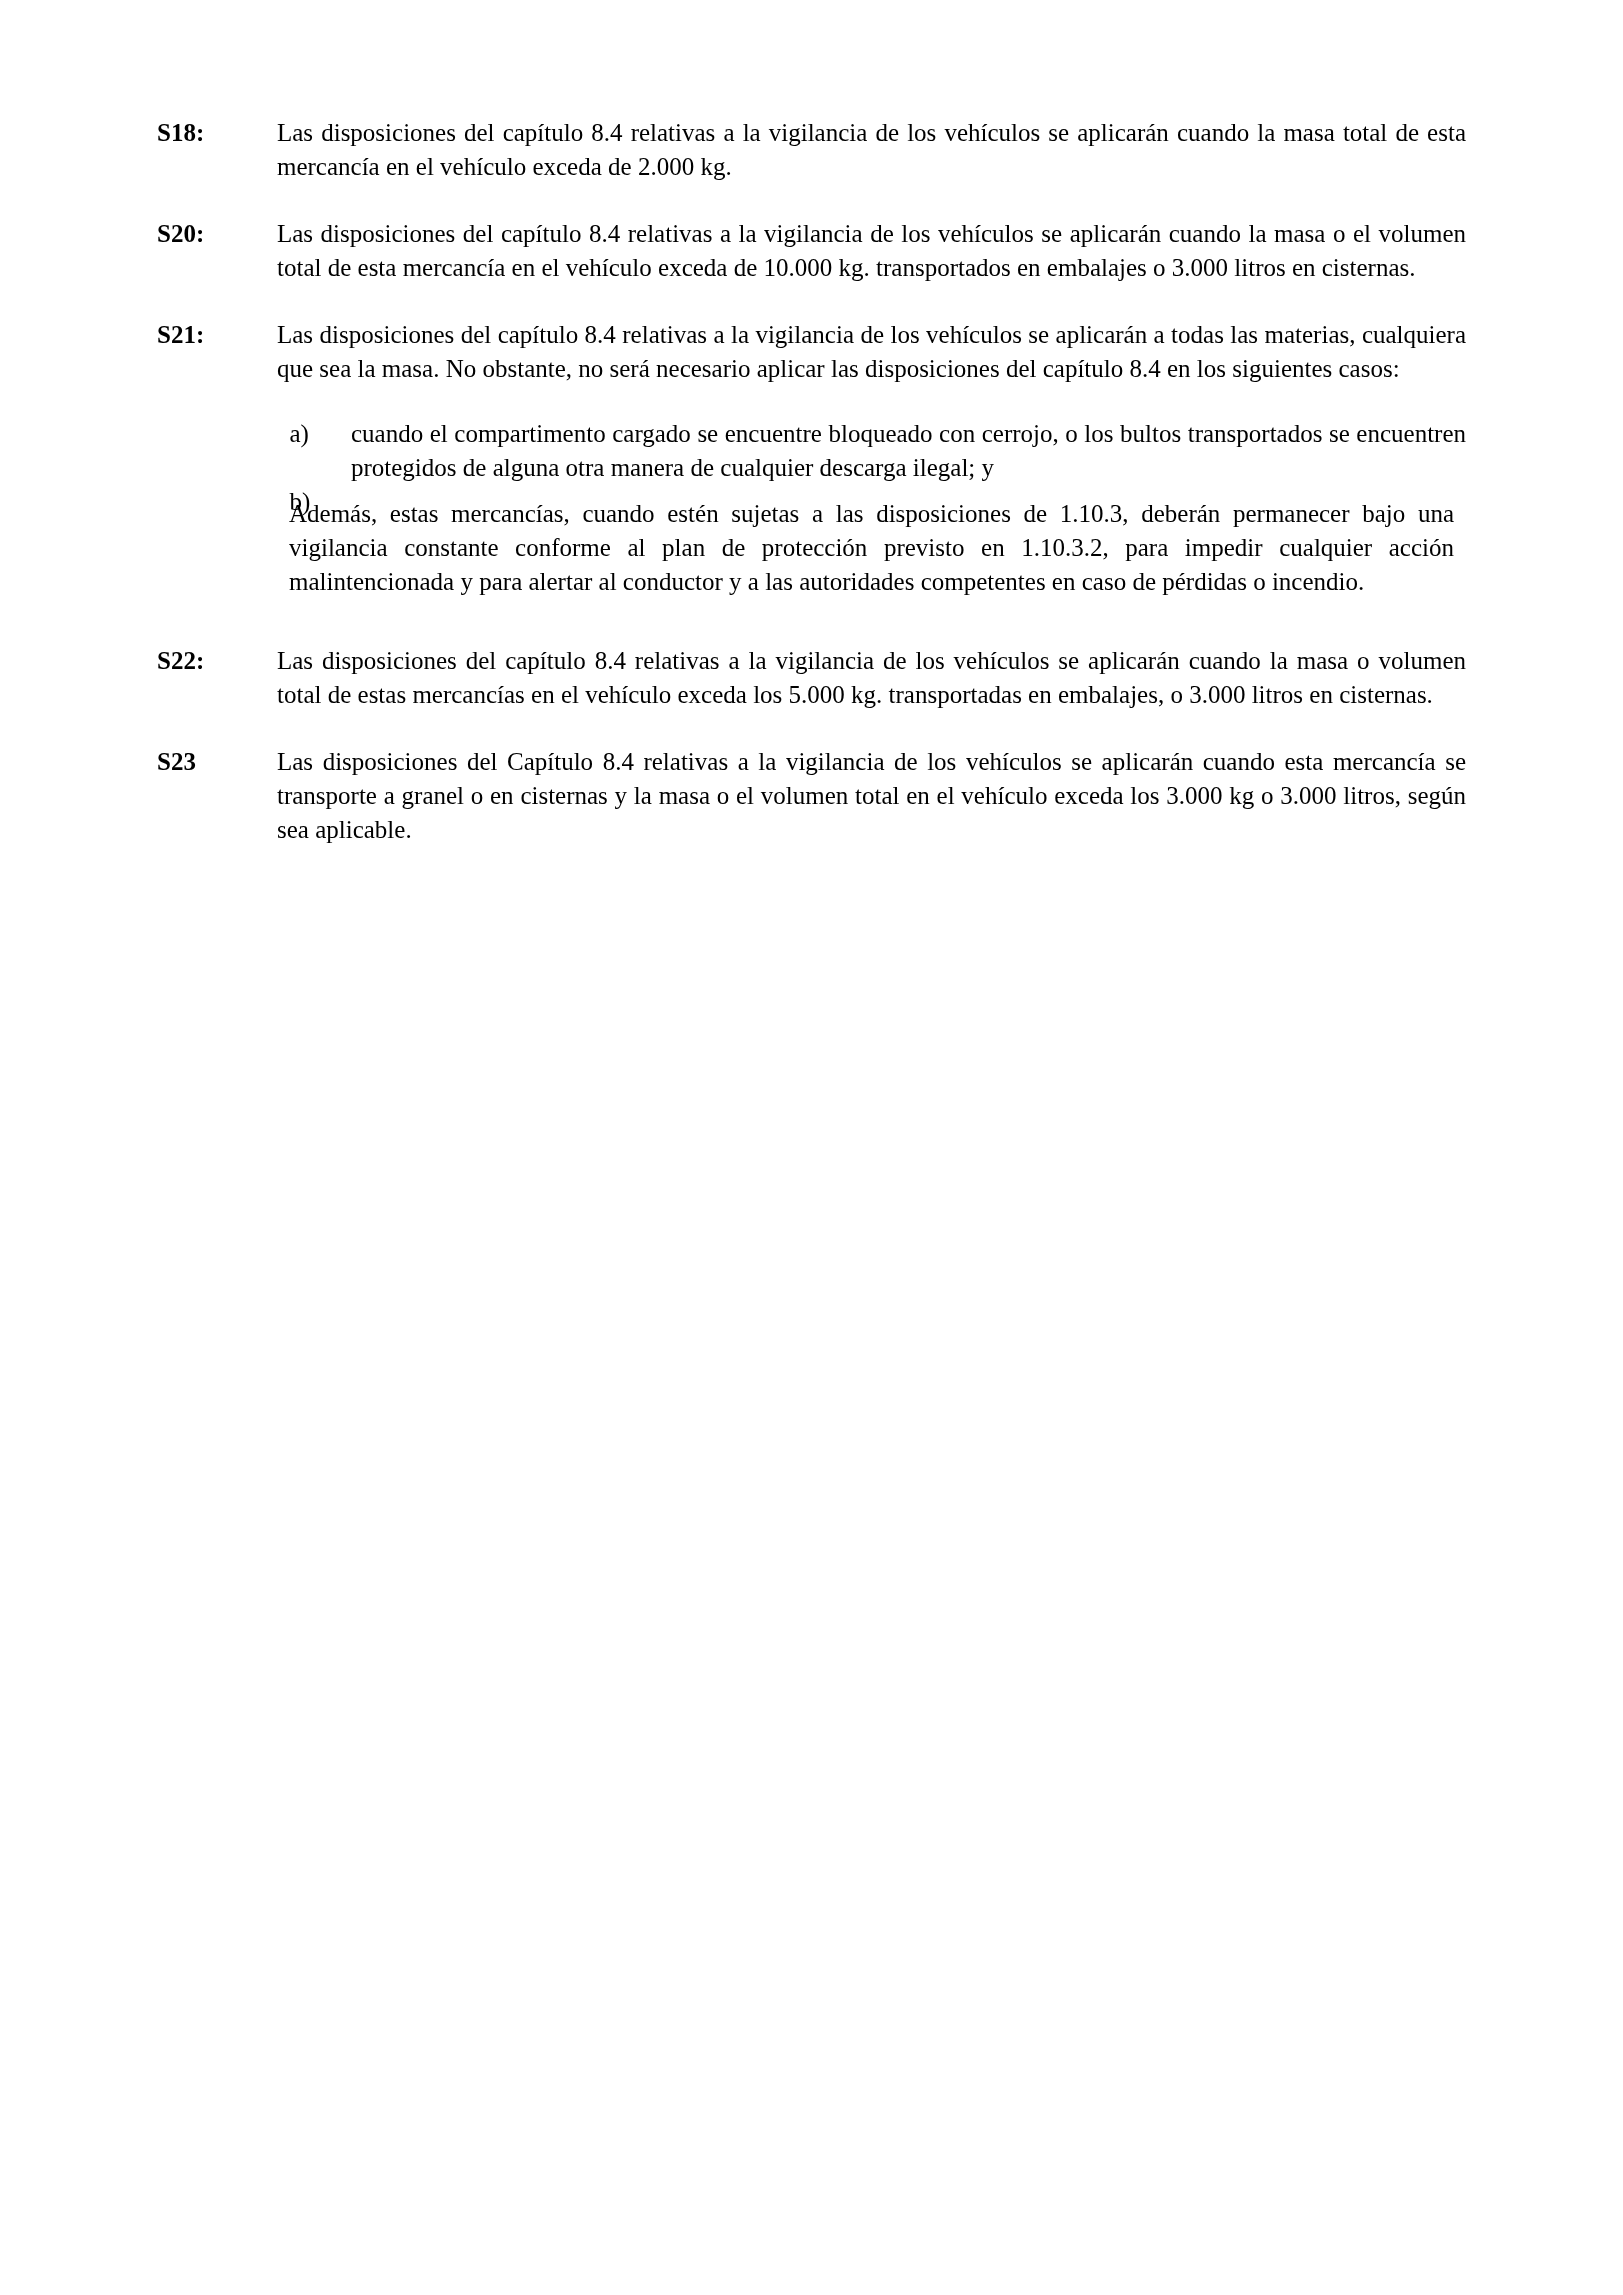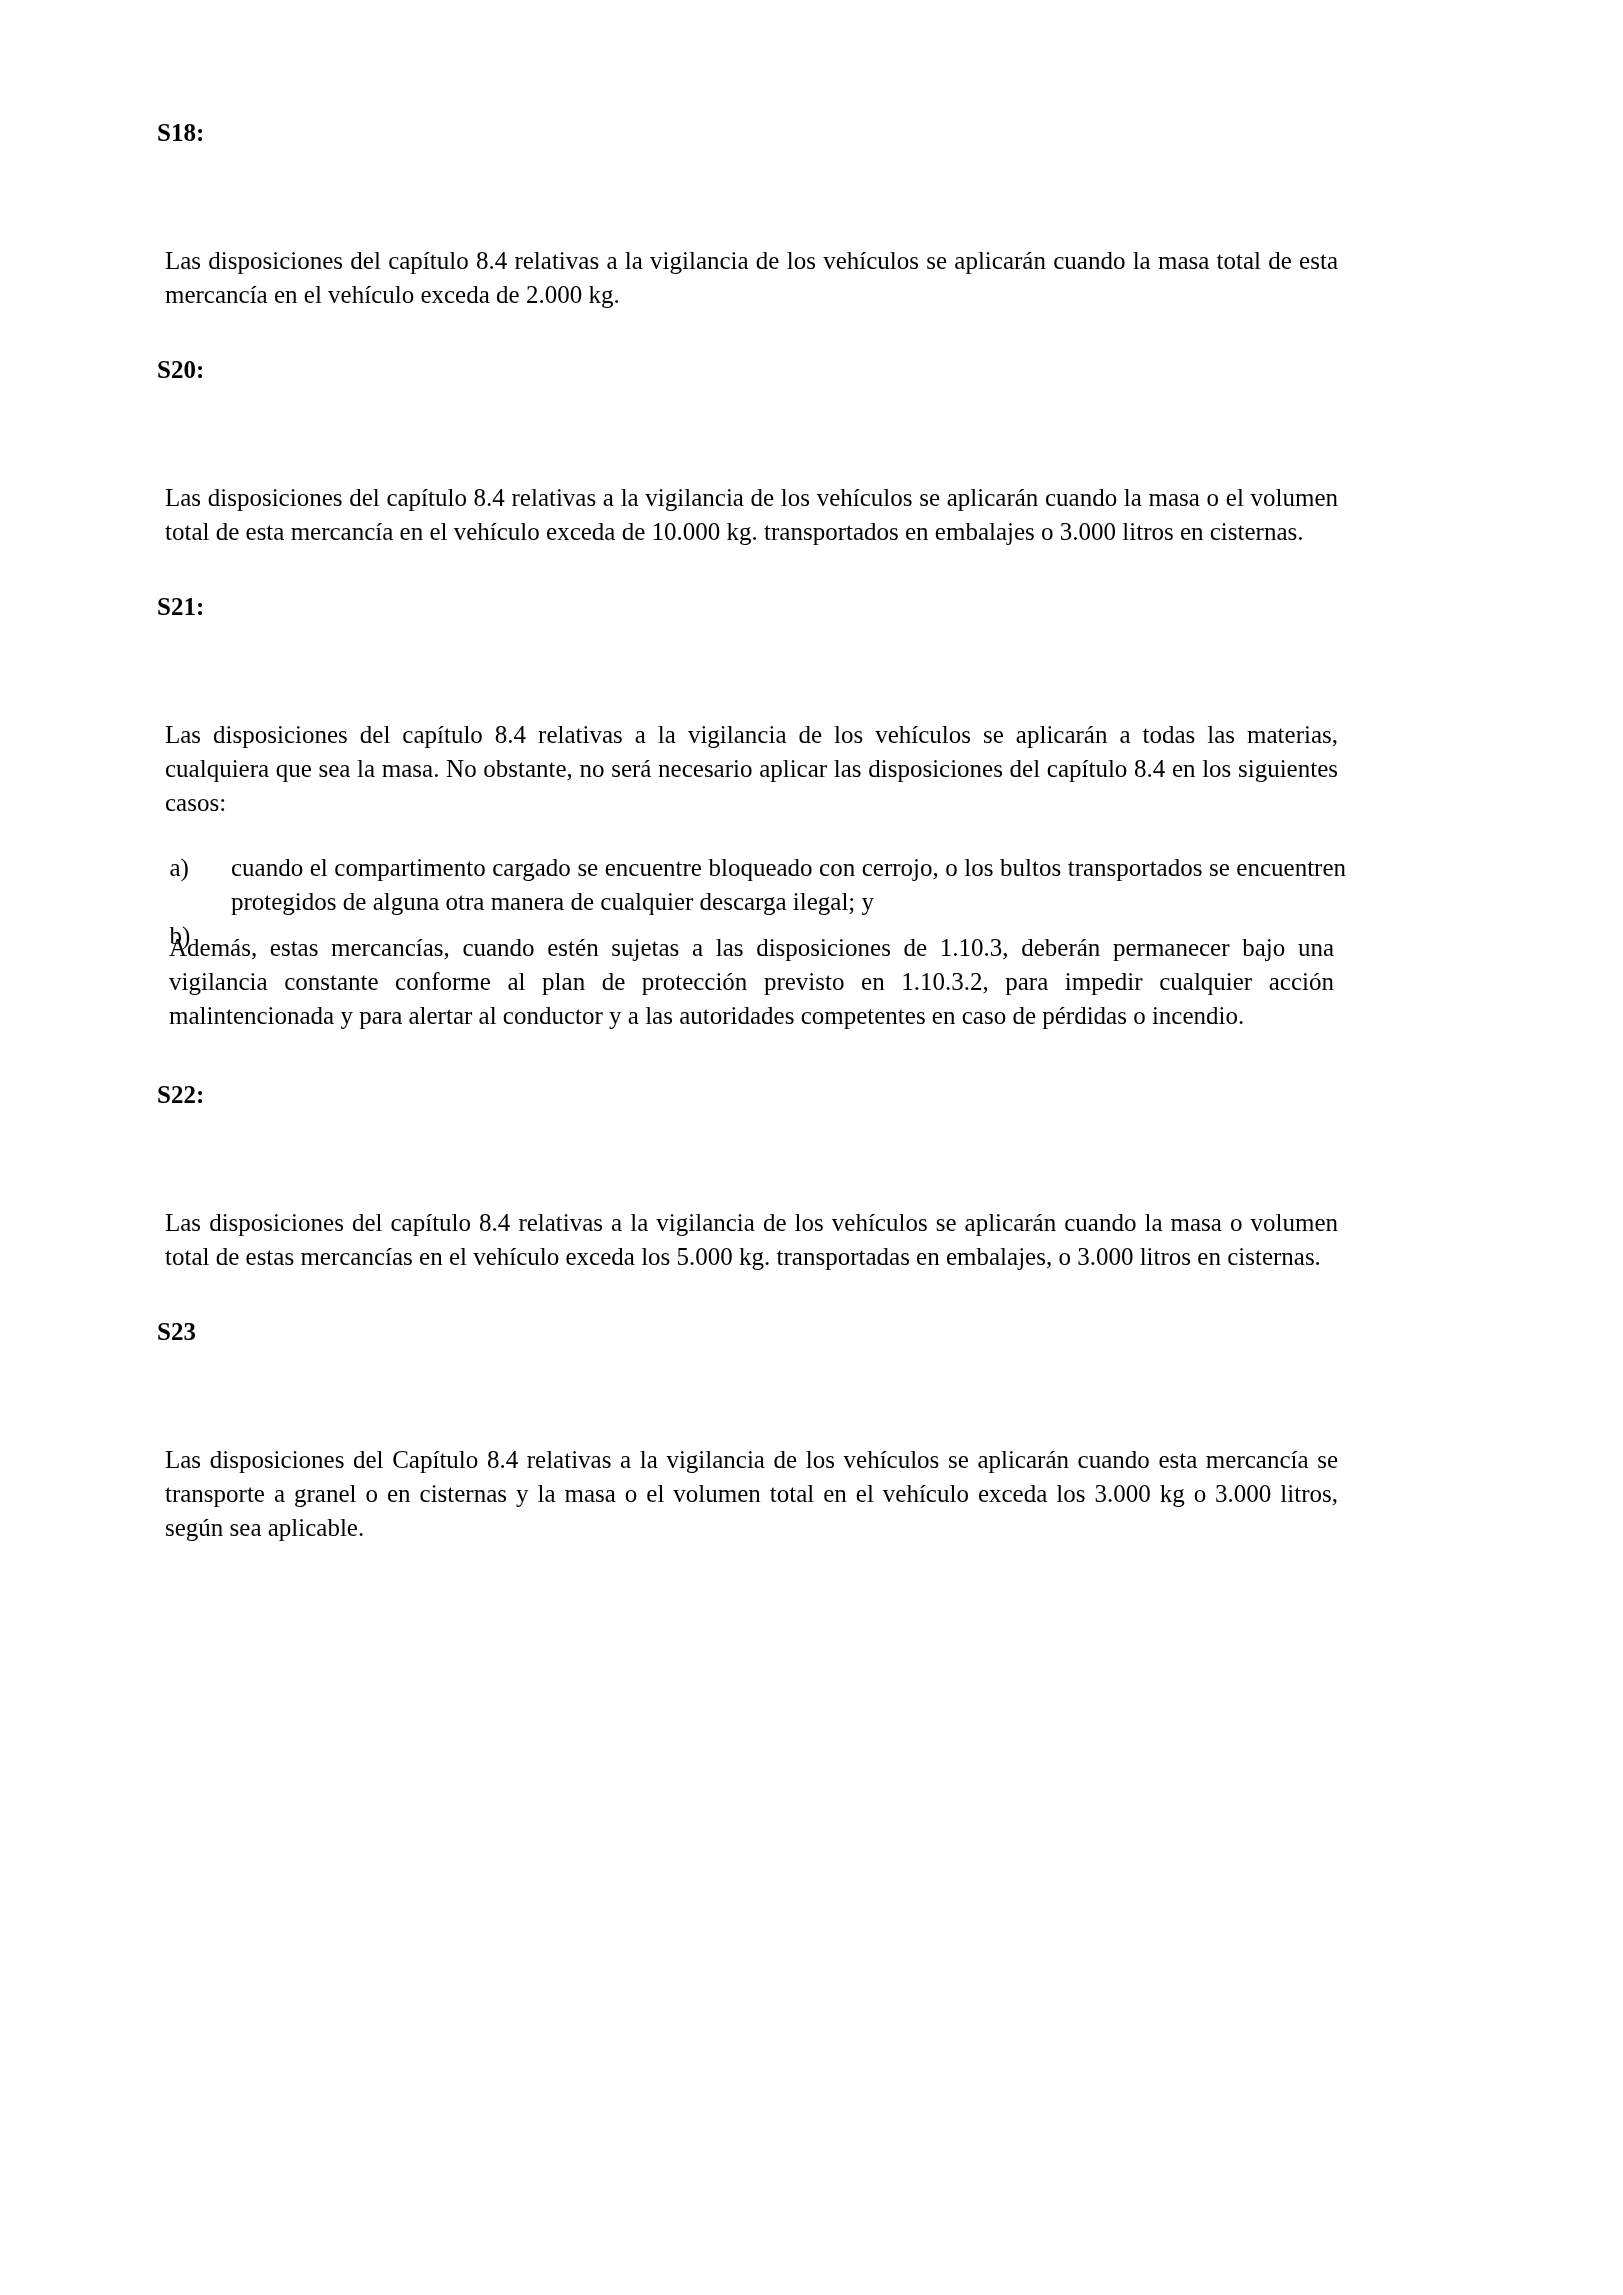--- a/index.html
+++ b/index.html
@@ -17,33 +17,32 @@
   .doc {
     position: absolute;
     top: 116px;
     left: 157px;
     width: 1309px;
     font-size: 25px;
     line-height: 34px;
   }
   .row {
     display: flex;
-    flex-direction: column;
     margin-bottom: 33px;
   }
   .label-col {
     flex: 0 0 120px;
     font-weight: bold;
   }
   .body-col {
     flex: 1 1 auto;
     width: 1189px;
   }
   .para {
-    margin: 8px;
+    margin: 0;
     text-align: justify;
   }
   .para.gap-after {
     margin-bottom: 31px;
   }
   .sub-list {
     margin: 0;
   }
   .sub-item {
     position: relative;

